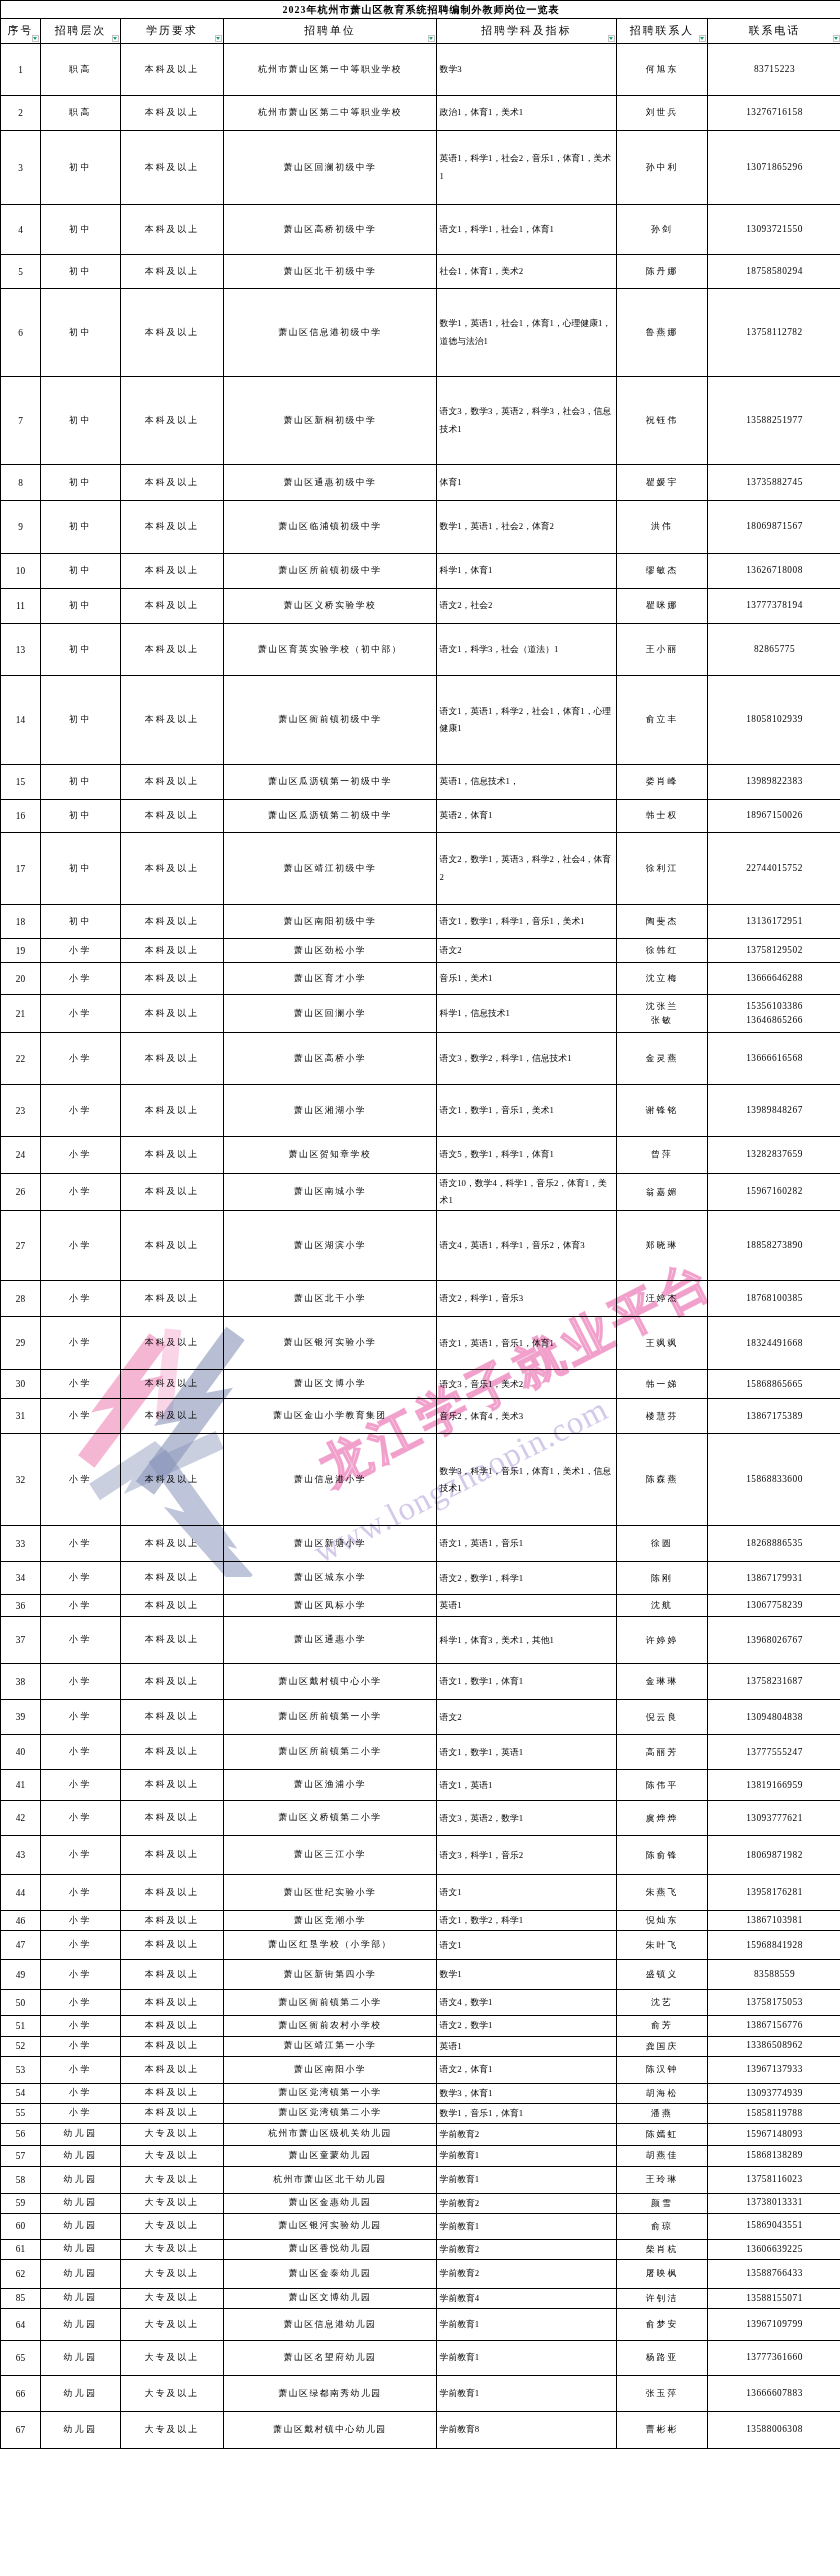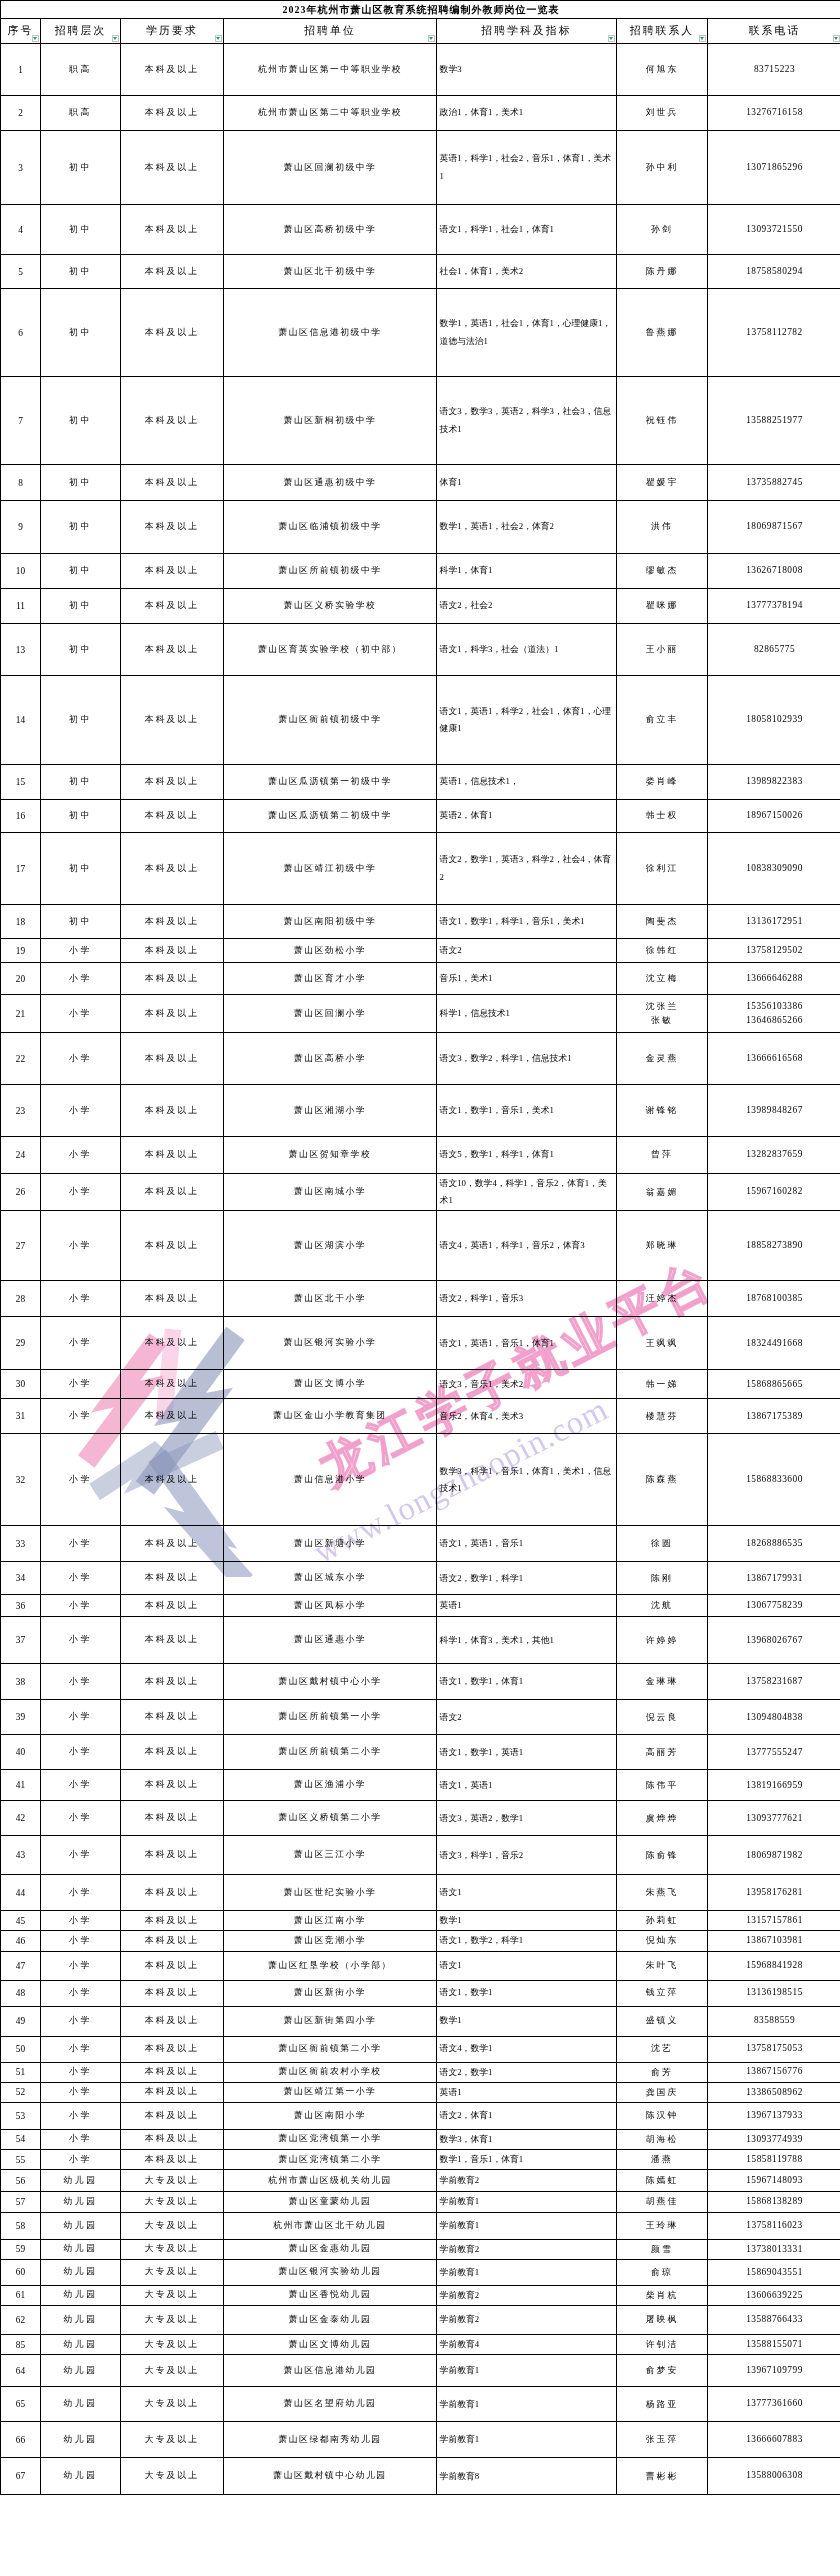--- a/index.html
+++ b/index.html
@@ -232,21 +232,21 @@
           <td class="c-contact">韩士权</td>
           <td class="c-phone">18967150026</td>
         </tr>
         <tr style="height: 72px;">
           <td class="c-no">17</td>
           <td class="c-level">初中</td>
           <td class="c-edu">本科及以上</td>
           <td class="c-school">萧山区靖江初级中学</td>
           <td class="c-subject">语文2，数学1，英语3，科学2，社会4，体育2</td>
           <td class="c-contact">徐利江</td>
-          <td class="c-phone">10838309090</td>
+          <td class="c-phone">22744015752</td>
         </tr>
         <tr style="height: 34px;">
           <td class="c-no">18</td>
           <td class="c-level">初中</td>
           <td class="c-edu">本科及以上</td>
           <td class="c-school">萧山区南阳初级中学</td>
           <td class="c-subject">语文1，数学1，科学1，音乐1，美术1</td>
           <td class="c-contact">陶斐杰</td>
           <td class="c-phone">13136172951</td>
         </tr>
@@ -461,56 +461,38 @@
         </tr>
         <tr style="height: 36px;">
           <td class="c-no">44</td>
           <td class="c-level">小学</td>
           <td class="c-edu">本科及以上</td>
           <td class="c-school">萧山区世纪实验小学</td>
           <td class="c-subject">语文1</td>
           <td class="c-contact">朱燕飞</td>
           <td class="c-phone">13958176281</td>
         </tr>
-        <tr style="height: 16.5px;">
-          <td class="c-no">45</td>
-          <td class="c-level">小学</td>
-          <td class="c-edu">本科及以上</td>
-          <td class="c-school">萧山区江南小学</td>
-          <td class="c-subject">数学1</td>
-          <td class="c-contact">孙莉虹</td>
-          <td class="c-phone">13157157861</td>
-        </tr>
         <tr style="height: 18px;">
           <td class="c-no">46</td>
           <td class="c-level">小学</td>
           <td class="c-edu">本科及以上</td>
           <td class="c-school">萧山区竞潮小学</td>
           <td class="c-subject">语文1，数学2，科学1</td>
           <td class="c-contact">倪灿东</td>
           <td class="c-phone">13867103981</td>
         </tr>
         <tr style="height: 29px;">
           <td class="c-no">47</td>
           <td class="c-level">小学</td>
           <td class="c-edu">本科及以上</td>
           <td class="c-school">萧山区红垦学校（小学部）</td>
           <td class="c-subject">语文1</td>
           <td class="c-contact">朱叶飞</td>
           <td class="c-phone">15968841928</td>
         </tr>
-        <tr style="height: 26px;">
-          <td class="c-no">48</td>
-          <td class="c-level">小学</td>
-          <td class="c-edu">本科及以上</td>
-          <td class="c-school">萧山区新街小学</td>
-          <td class="c-subject">语文1，数学1</td>
-          <td class="c-contact">钱立萍</td>
-          <td class="c-phone">13136198515</td>
-        </tr>
         <tr style="height: 30px;">
           <td class="c-no">49</td>
           <td class="c-level">小学</td>
           <td class="c-edu">本科及以上</td>
           <td class="c-school">萧山区新街第四小学</td>
           <td class="c-subject">数学1</td>
           <td class="c-contact">盛镇义</td>
           <td class="c-phone">83588559</td>
         </tr>
         <tr style="height: 26px;">

